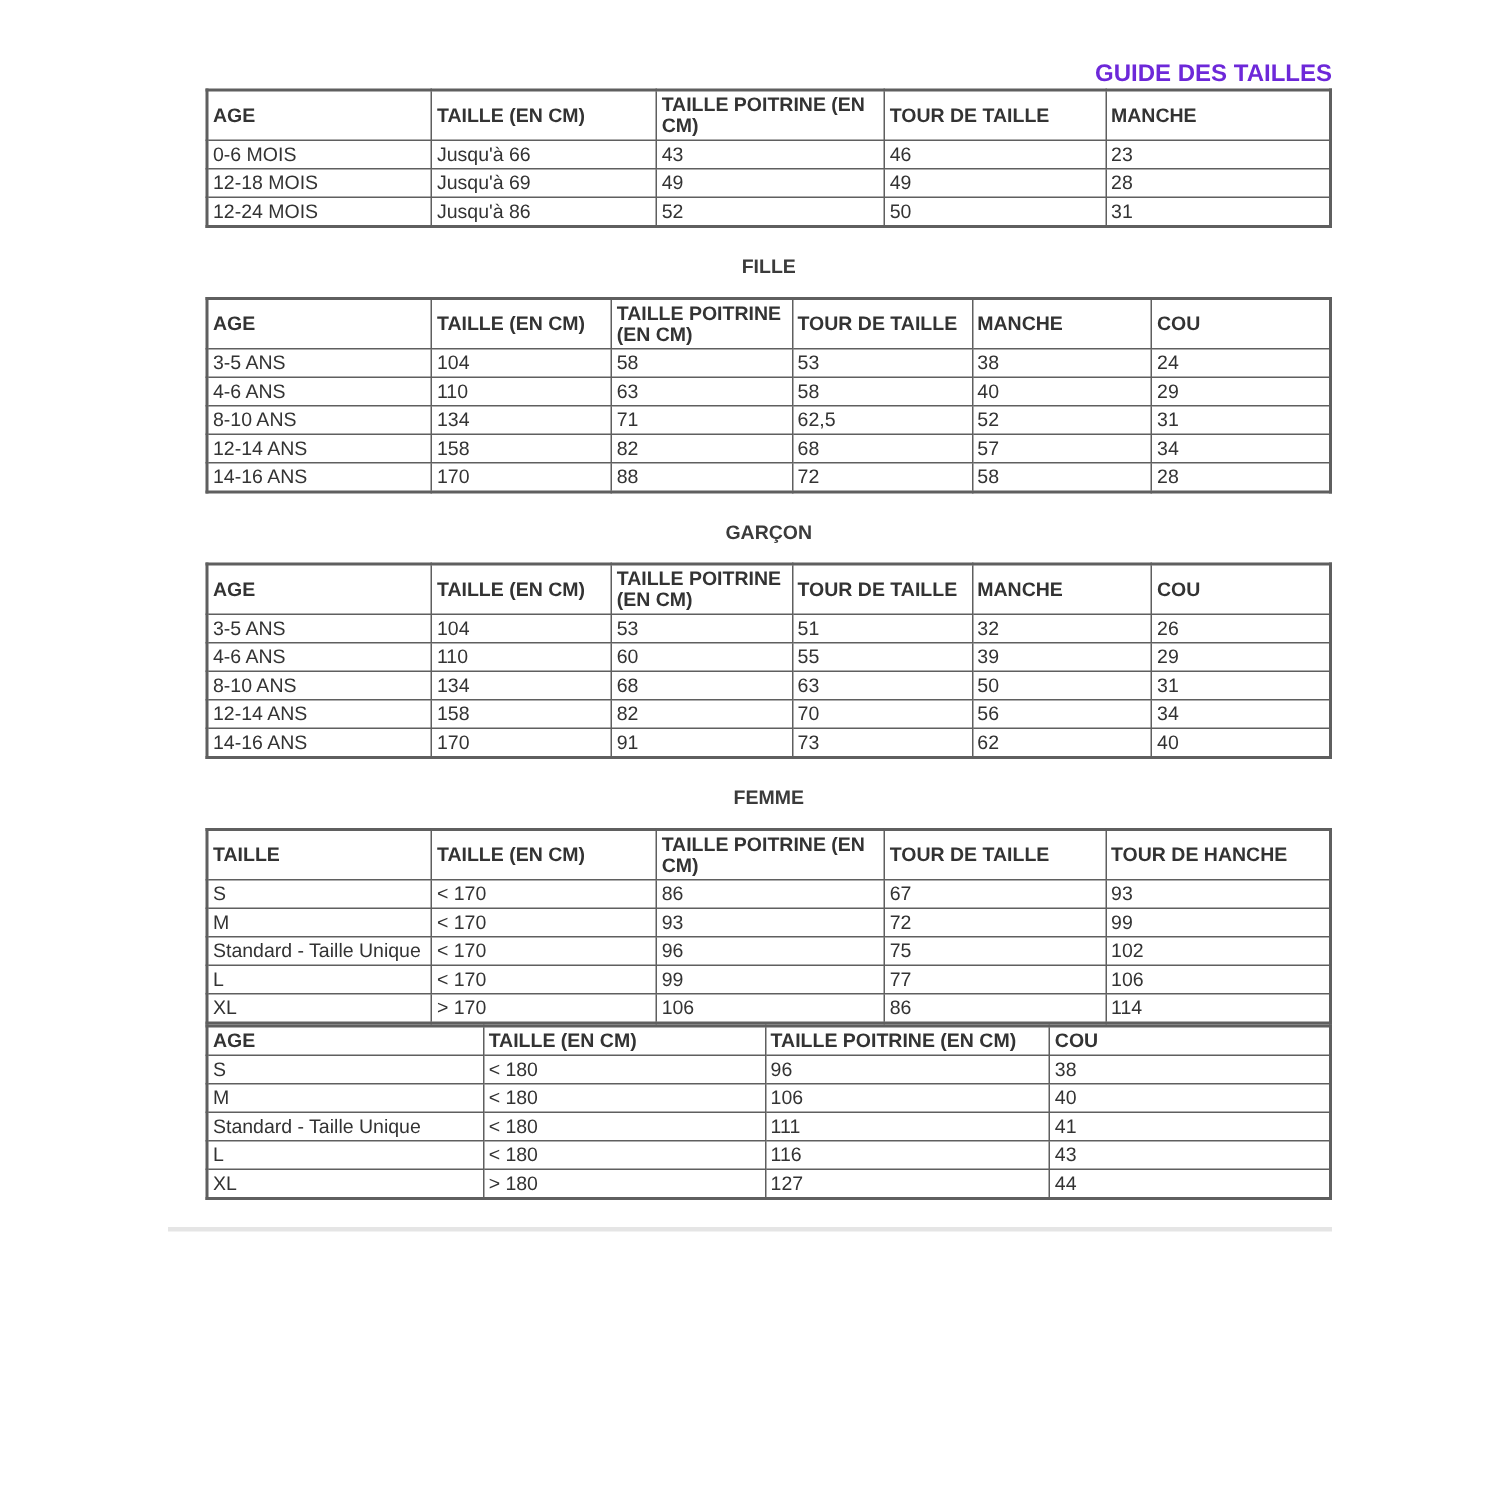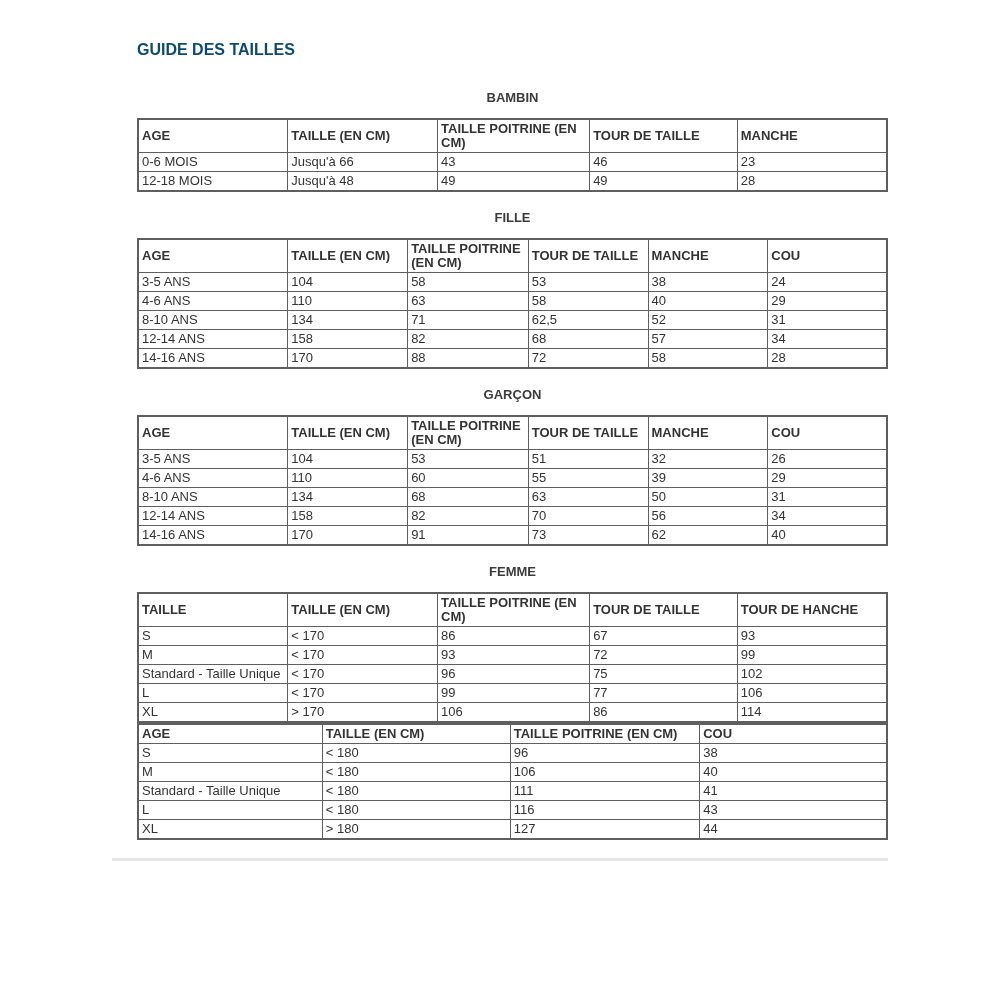--- a/index.html
+++ b/index.html
@@ -22,22 +22,22 @@
   }
   .inner {
     margin-left: 25px;
     width: 751px;
   }
   h1.page-title {
     margin: 41px 0 0 0;
     font-size: 16px;
     line-height: 18px;
     font-weight: bold;
-    text-align: left;
-    color: #0c4a6e;
+    text-align: right;
+    color: #6d28d9;
   }
   .section h2 {
     margin: 18px 0 13px 0;
     font-size: 13px;
     line-height: 15px;
     font-weight: bold;
     text-align: center;
     color: #3b3b3b;
   }
   .section:first-of-type h2 {
@@ -88,21 +88,20 @@
 </head>
 <body>
 
 <div class="page">
   <div class="content">
     <div class="inner">
 
       <h1 class="page-title">GUIDE DES TAILLES</h1>
 
       <section class="section">
-        <h2>BAMBIN</h2>
         <table class="size-table t-a">
             <colgroup>
               <col>
               <col>
               <col>
               <col>
               <col>
             </colgroup>
             <thead>
               <tr>
@@ -116,24 +115,31 @@
             <tbody>
               <tr>
                 <td>0-6 MOIS</td>
                 <td>Jusqu'à 66</td>
                 <td>43</td>
                 <td>46</td>
                 <td>23</td>
               </tr>
               <tr>
                 <td>12-18 MOIS</td>
-                <td>Jusqu'à 48</td>
+                <td>Jusqu'à 69</td>
                 <td>49</td>
                 <td>49</td>
                 <td>28</td>
+              </tr>
+              <tr>
+                <td>12-24 MOIS</td>
+                <td>Jusqu'à 86</td>
+                <td>52</td>
+                <td>50</td>
+                <td>31</td>
               </tr>
             </tbody>
           </table>
       </section>
 
       <section class="section">
         <h2>FILLE</h2>
         <table class="size-table t-b">
             <colgroup>
               <col>

